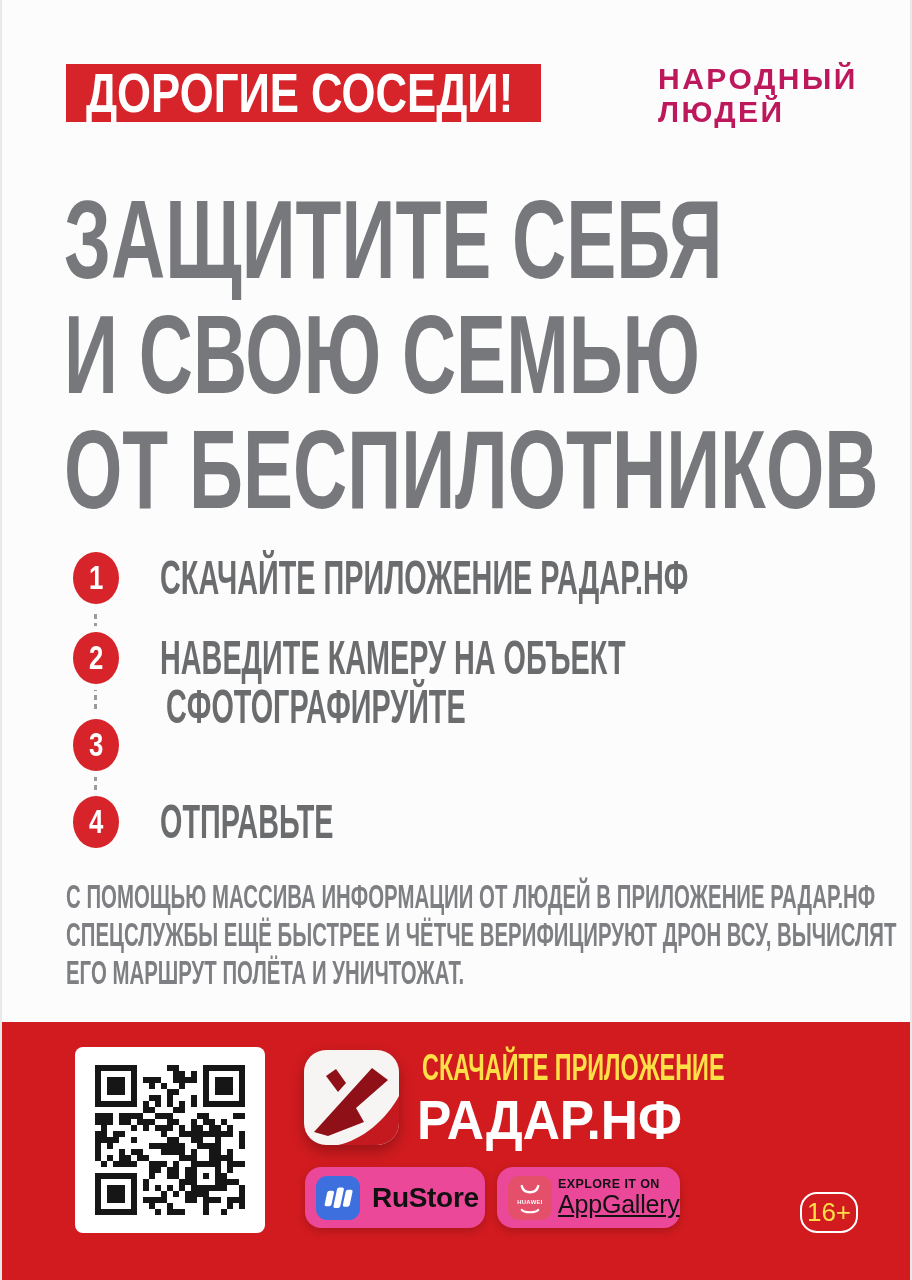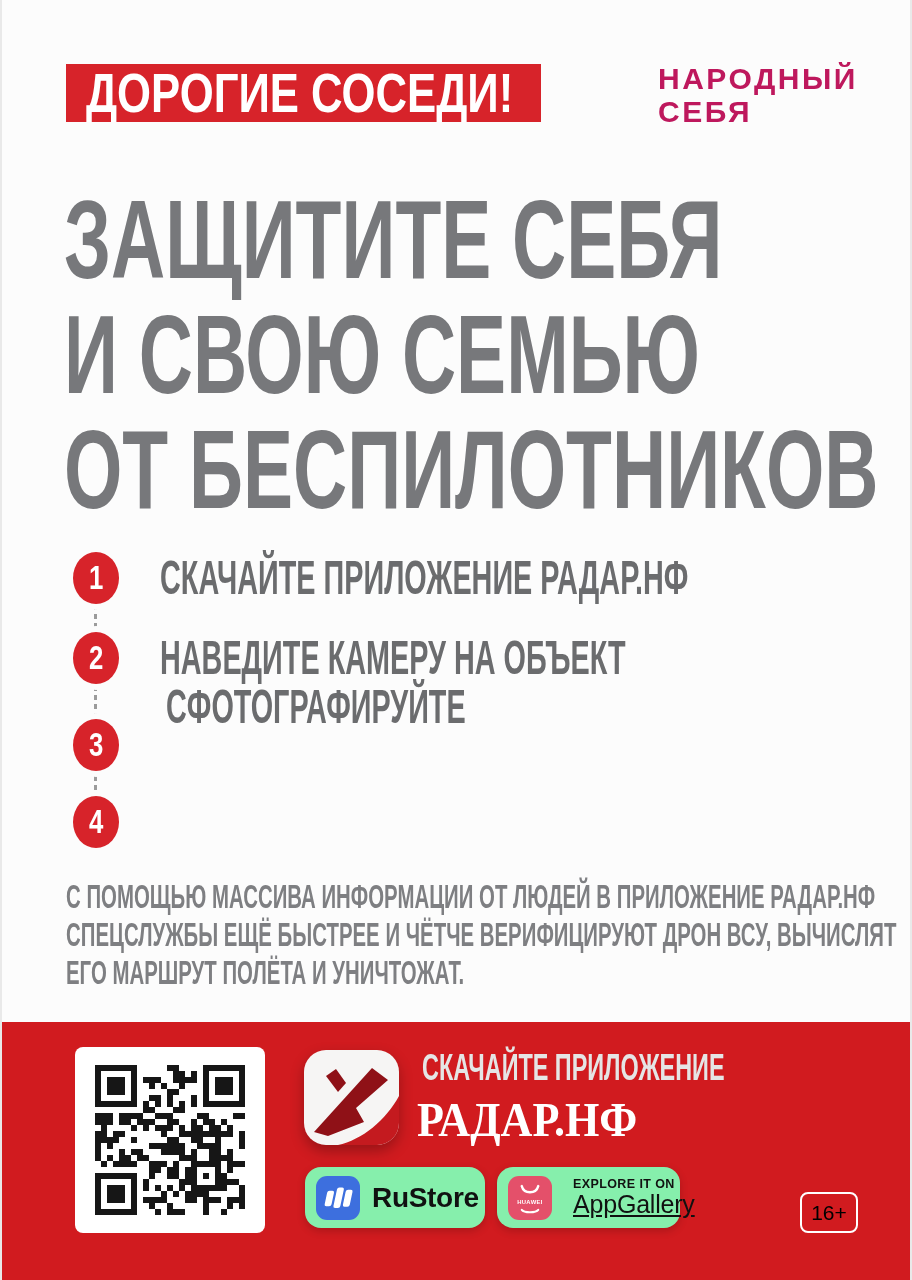--- a/index.html
+++ b/index.html
@@ -51,55 +51,55 @@
   .description{position:absolute;left:64px;top:877px;color:#7E7F82;
     font-size:34px;font-weight:bold;line-height:38px;}
   .description .cnd{transform:scaleX(.60);}
 
   
   .footer{position:absolute;left:0;top:1022px;width:912px;height:258px;background:#D11B1F;}
   .qr-box{position:absolute;left:73px;top:25px;width:190px;height:186px;background:#fff;border-radius:8px;}
   .qr-box svg{position:absolute;left:20px;top:18px;}
   .app-icon{position:absolute;left:302px;top:28px;width:95px;height:95px;border-radius:22px;
     background:#F6F5F4;box-shadow:0 6px 14px rgba(0,0,0,.28);overflow:hidden;}
-  .dl-caption{position:absolute;left:420px;top:28px;color:#e5e5e5;
+  .dl-caption{position:absolute;left:420px;top:28px;color:#fde047;
     font-size:36px;font-weight:bold;line-height:36px;}
   .dl-caption .cnd{transform:scaleX(.65);}
   .app-name{position:absolute;left:415px;top:70px;color:#fff;
-    font-size:48px;font-weight:bold;line-height:56px;font-family:Liberation Serif, serif;}
+    font-size:56px;font-weight:bold;line-height:56px;}
   .app-name .cnd{transform:scaleX(.92);}
 
-  .store-btn{position:absolute;top:145px;height:61px;background:#86efac;border-radius:16px;
+  .store-btn{position:absolute;top:145px;height:61px;background:#ec4899;border-radius:16px;
     display:flex;align-items:center;box-shadow:0 3px 8px rgba(0,0,0,.18);cursor:pointer;}
   .rustore-btn{left:303px;width:180px;}
   .appgallery-btn{left:495px;width:183px;}
   .store-icon{width:44px;height:44px;border-radius:11px;margin-left:11px;flex:0 0 auto;
     position:relative;overflow:hidden;}
   .rustore-ic{background:#3D6FDE;}
   .ag-ic{background:#E4506A;}
   .rustore-label{margin-left:12px;font-size:28px;font-weight:bold;color:#111;letter-spacing:-.3px;}
-  .ag-text{margin-left:21px;display:flex;flex-direction:column;line-height:1;}
+  .ag-text{margin-left:6px;display:flex;flex-direction:column;line-height:1;}
   .ag-tagline{font-size:12.5px;font-weight:bold;color:#111;letter-spacing:.4px;}
   .ag-label{font-size:25px;color:#111;margin-top:2px;letter-spacing:-.2px;text-decoration:underline;}
 
   .age-badge{position:absolute;left:798px;top:170px;width:58px;height:41px;
-    border:2.5px solid #fff;border-radius:8px;color:#000000;font-size:21px;
+    border:2.5px solid #fff;border-radius:17px;color:#fde047;font-size:26px;
     display:flex;align-items:center;justify-content:center;box-sizing:border-box;}
 </style>
 </head>
 <body>
 
 <div class="poster">
 
   <div class="banner">
     <span class="cnd">ДОРОГИЕ СОСЕДИ!</span>
   </div>
   <div class="brand">
     <div>НАРОДНЫЙ</div>
-    <div>СЕБЯ</div>
+    <div>ЛЮДЕЙ</div>
   </div>
 
   <div class="headline">
     <div><span class="cnd">ЗАЩИТИТЕ СЕБЯ</span></div>
     <div><span class="cnd">И СВОЮ СЕМЬЮ</span></div>
     <div><span class="cnd">ОТ БЕСПИЛОТНИКОВ</span></div>
   </div>
 
   <div class="connector"></div>
 
@@ -117,20 +117,22 @@
 
   <div class="step-badge b3">
     <span class="cnd">3</span>
     </div>
   <div class="step-label l3">
     <span class="cnd">СФОТОГРАФИРУЙТЕ</span></div>
 
   <div class="step-badge b4">
     <span class="cnd">4</span>
     </div>
+  <div class="step-label l4">
+    <span class="cnd">ОТПРАВЬТЕ</span></div>
 
   <div class="description">
     <div><span class="cnd">С ПОМОЩЬЮ МАССИВА ИНФОРМАЦИИ ОТ ЛЮДЕЙ В ПРИЛОЖЕНИЕ РАДАР.НФ</span></div>
     <div><span class="cnd">СПЕЦСЛУЖБЫ ЕЩЁ БЫСТРЕЕ И ЧЁТЧЕ ВЕРИФИЦИРУЮТ ДРОН ВСУ, ВЫЧИСЛЯТ</span></div>
     <div><span class="cnd">ЕГО МАРШРУТ ПОЛЁТА И УНИЧТОЖАТ.</span></div>
   </div>
 
   <div class="footer">
 
     <div class="qr-box">

